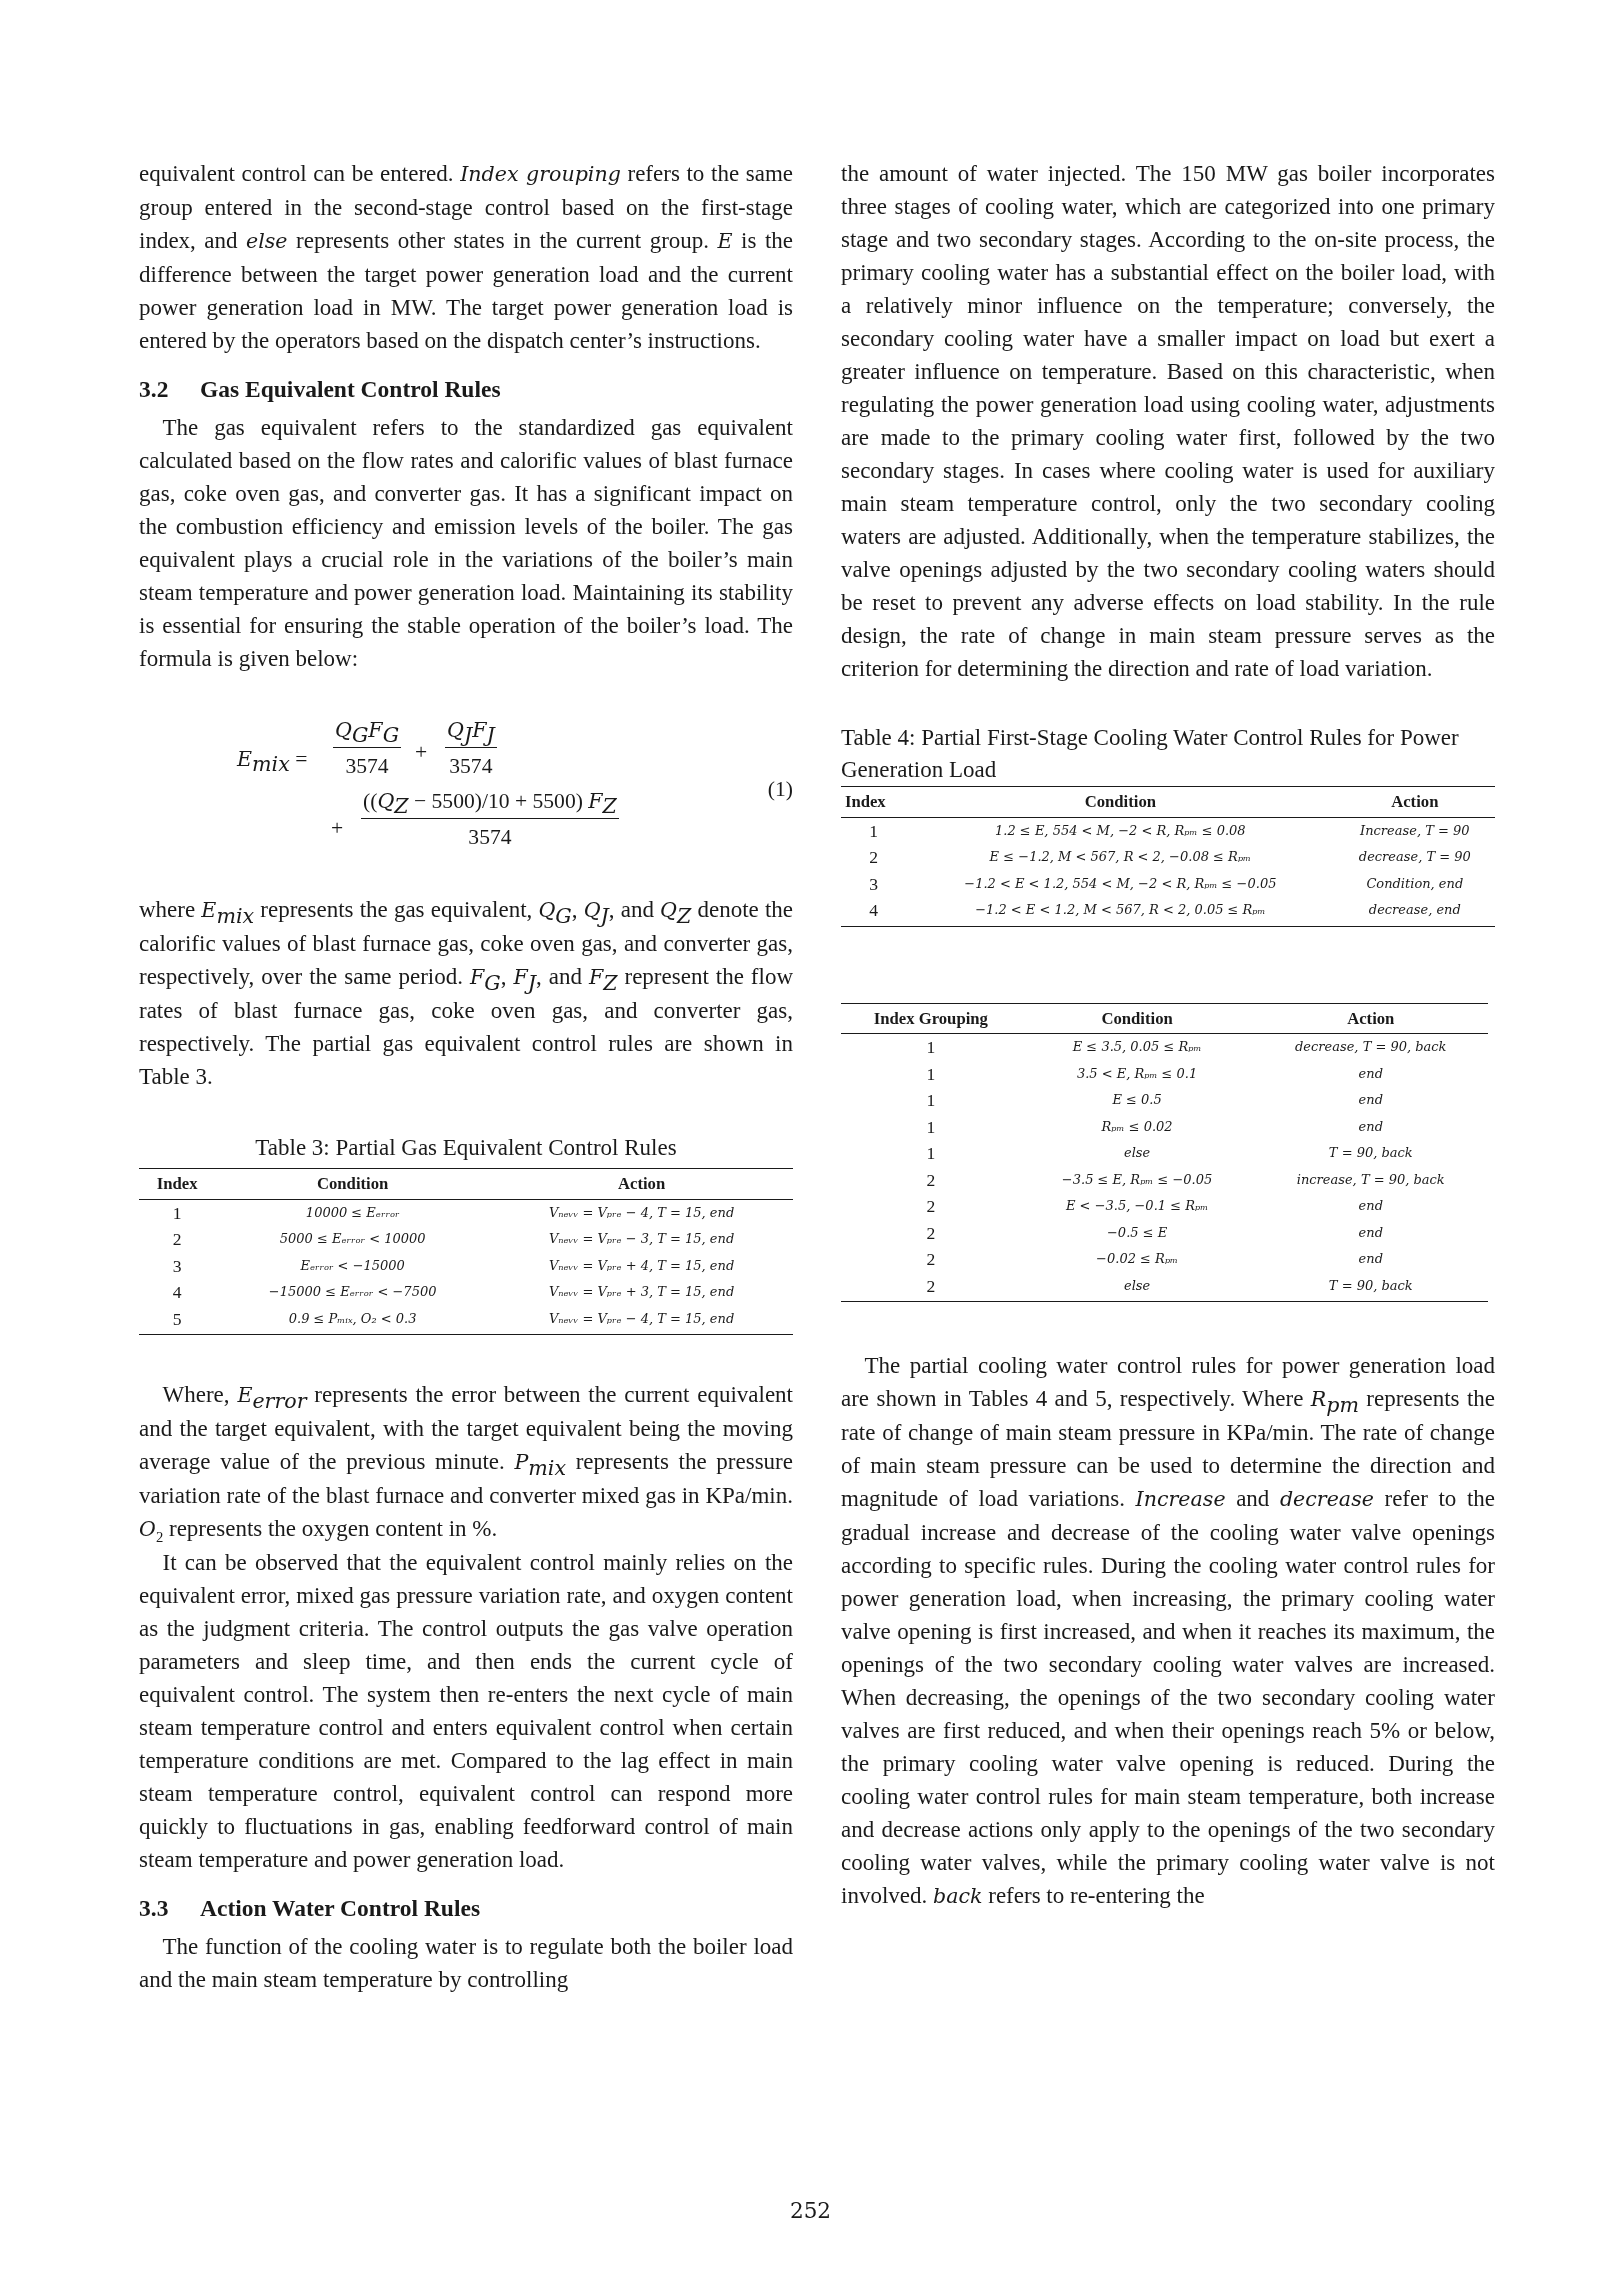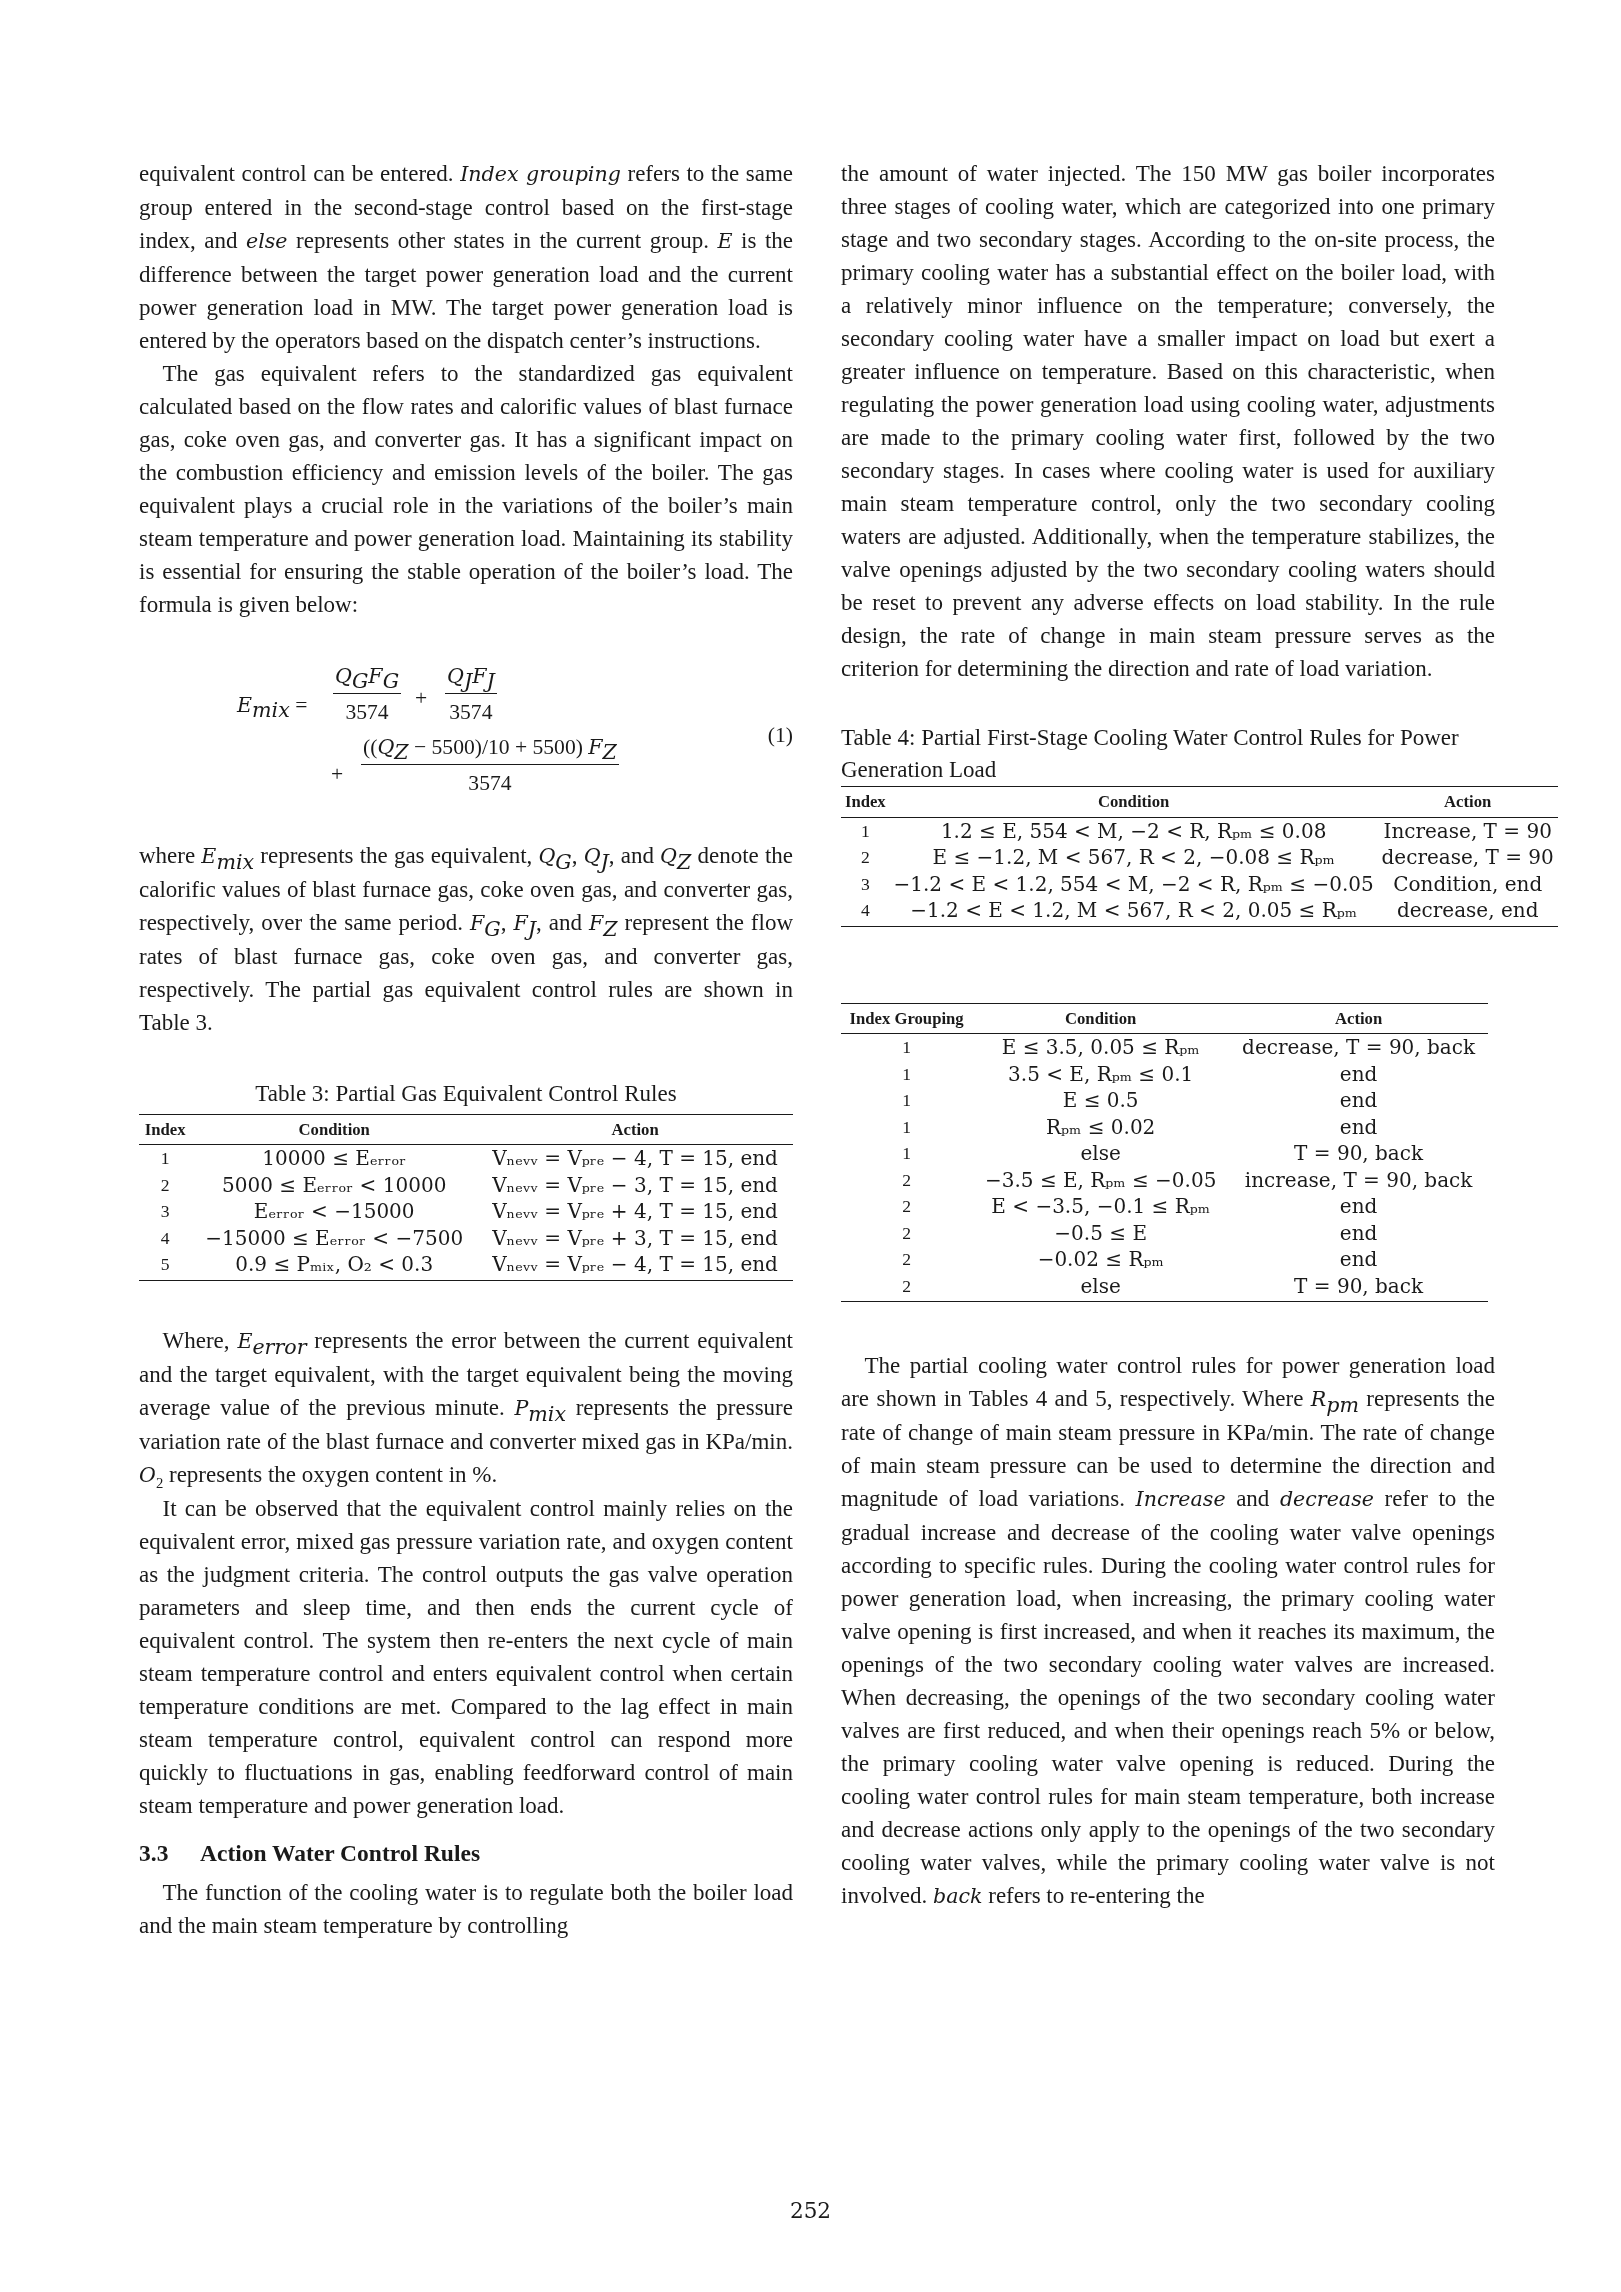--- a/index.html
+++ b/index.html
@@ -23,30 +23,31 @@
   .frac .n { border-bottom: 1.4px solid #1a1a1a; padding: 0 2px; text-align: right; }
   .frac .d { padding-top: 2px; }
   .eq .plus { position: absolute; }
   .eq .tag { position: absolute; right: 0; top: 59px; }
   .caption { text-align: center; font-size: 23px; line-height: 32px; margin: 0; }
   .caption.left-al { text-align: left; }
   table { border-collapse: collapse; width: 100%; font-size: 17.6px; line-height: 26.5px; }
   thead th { font-weight: bold; font-size: 16.7px; border-top: 1.6px solid #1a1a1a; border-bottom: 1.2px solid #1a1a1a; padding: 2px 3.9px 1px 3.9px; }
   tbody td { text-align: center; padding: 0 3.9px; white-space: nowrap; }
   tbody tr:last-child td { border-bottom: 1.6px solid #1a1a1a; padding-bottom: 2px; }
-  td.cm, td.am { font-family: "DejaVu Serif", serif; font-size: 20px; margin-top: 7px; }
+  td.cm, td.am { font-family: "DejaVu Serif", serif; font-style: italic; font-size: 13px; margin-top: 7px; }
   .page-num { position: absolute; top: 2198px; left: 0; width: 1621px; text-align: center; font-size: 21.6px; font-family: "DejaVu Serif", serif; }
 </style>
 </head>
 <body>
 
 <div class="col left">
 
   <p><span>equivalent control can be entered. </span><span class="m">Index grouping</span><span> refers to the same group entered in the second-stage control based on the first-stage index, and </span><span class="m">else</span><span> represents other states in the current group. </span><span class="m">E</span><span> is the difference between the target power generation load and the current power generation load in MW. The target power generation load is entered by the operators based on the dispatch center’s instructions.</span></p>
 
+  <h2><span class="num">3.2</span><span>Gas Equivalent Control Rules</span></h2>
 
   <p class="indent">The gas equivalent refers to the standardized gas equivalent calculated based on the flow rates and calorific values of blast furnace gas, coke oven gas, and converter gas. It has a significant impact on the combustion efficiency and emission levels of the boiler. The gas equivalent plays a crucial role in the variations of the boiler’s main steam temperature and power generation load. Maintaining its stability is essential for ensuring the stable operation of the boiler’s load. The formula is given below:</p>
 
   <div class="eq">
     <span class="lhs"><span class="m">E</span><sub class="m">mix</sub> <span>=</span></span>
     <span class="frac" style="left:194px; top:0px;">
       <span class="n"><span class="m">Q</span><sub class="m">G</sub><span class="m">F</span><sub class="m">G</sub></span>
       <span class="d">3574</span>
     </span>
     <span class="plus" style="left:276px; top:21.6px;">+</span>

